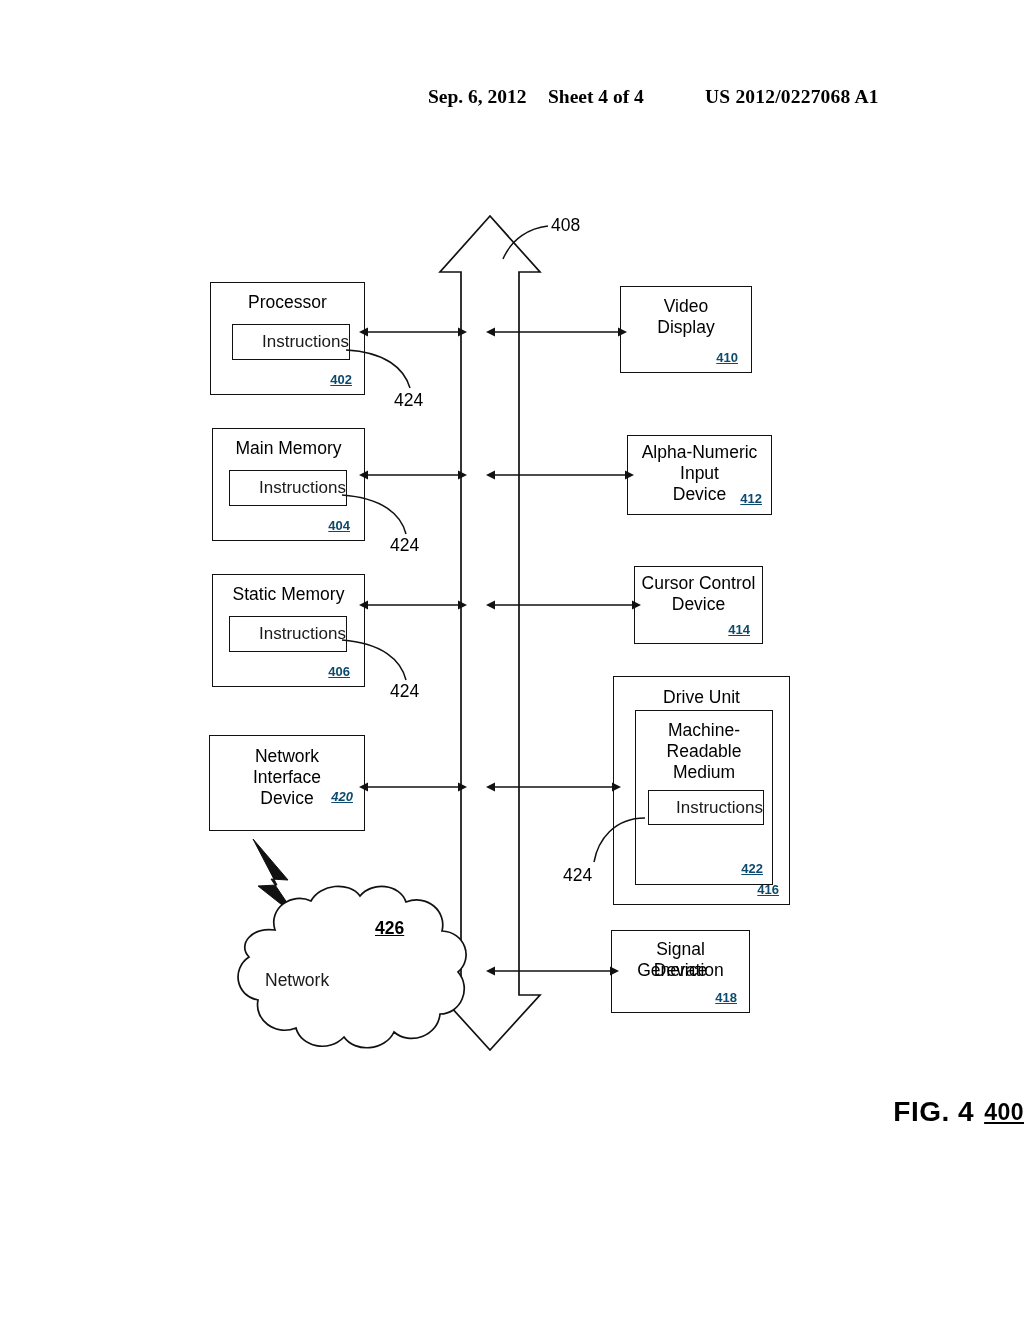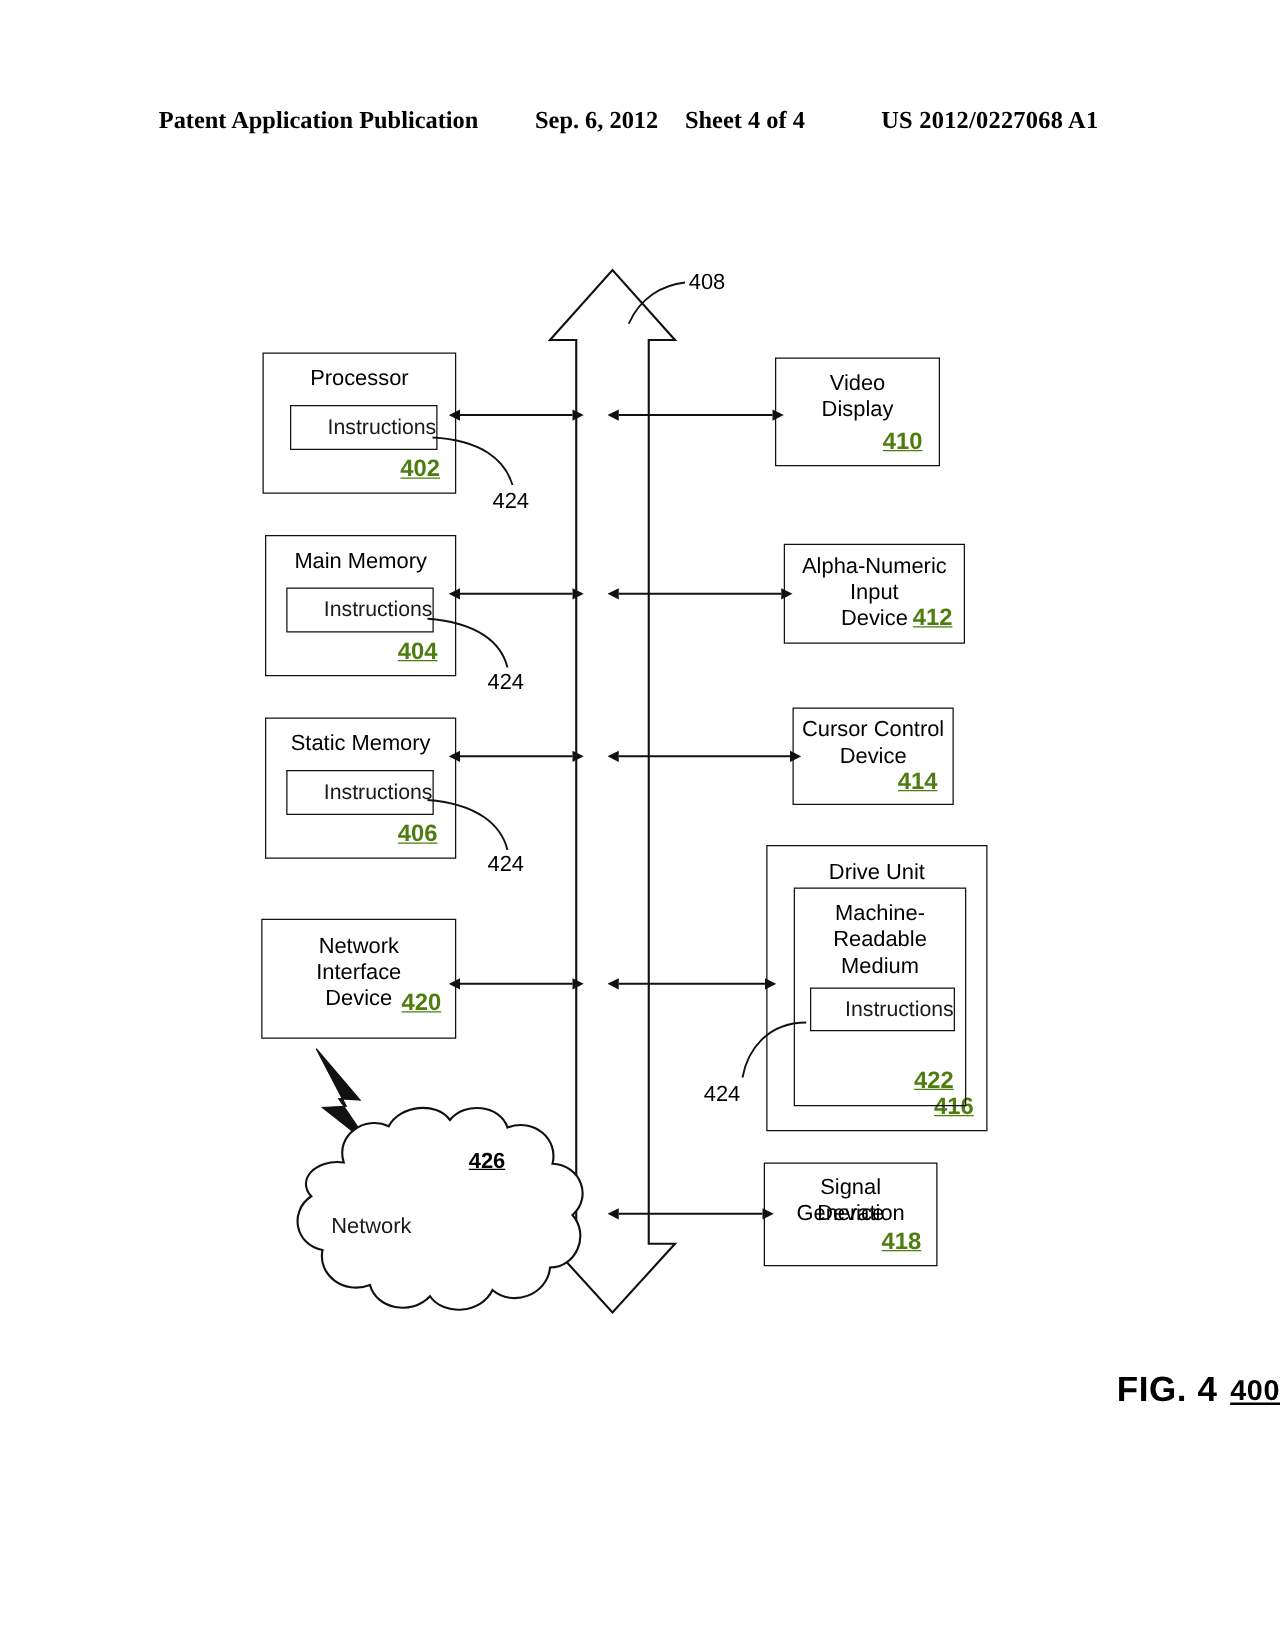--- a/index.html
+++ b/index.html
@@ -54,24 +54,24 @@
     position: absolute;
     left: 0;
     width: 100%;
     text-align: center;
     font-size: 17.5px;
     line-height: 21px;
     color: #000000;
   }
   .fig-box .ref-num {
     position: absolute;
-    font-size: 19px;
+    font-size: 13px;
     font-weight: bold;
     text-decoration: underline;
-    color: #4d7c0f;
+    color: #0c4a6e;
   }
   .inner-box {
     position: absolute;
     border: 1.4px solid #111;
     box-sizing: border-box;
     display: flex;
     align-items: center;
     justify-content: flex-end;
     font-size: 17px;
     color: #1a1a1a;
@@ -113,21 +113,20 @@
     font-weight: bold;
     text-decoration: underline;
     color: #000;
     margin-left: 40px;
   }
 </style>
 </head>
 <body>
 
 <div class="pub-header">
-  <span class="h-title">Patent Application Publication</span>
   <span class="h-date">Sep. 6, 2012</span>
   <span class="h-sheet">Sheet 4 of 4</span>
   <span class="h-num">US 2012/0227068 A1</span>
 </div>
 
 <div id="figure">
   <svg width="1024" height="1320" viewBox="0 0 1024 1320" xmlns="http://www.w3.org/2000/svg">
     <defs>
       <marker id="arrowL" markerWidth="11" markerHeight="11" refX="9" refY="5.5" orient="auto" markerUnits="userSpaceOnUse">
         <path d="M9,1 L9,10 L0,5.5 Z" fill="#111"></path>
@@ -233,21 +232,21 @@
     <span>Instructions</span>
   </div>
   <div class="ref-num" style="right:14px; bottom:7px;">406</div>
 </div>
 <div class="leader-label" style="left:390px; top:681px;">424</div>
 
 <div class="fig-box" style="left:209px; top:735px; width:156px; height:96px;">
   <div class="box-title" style="top:10px;">Network</div>
   <div class="box-title" style="top:31px;">Interface</div>
   <div class="box-title" style="top:52px; padding-right:34px;">Device</div>
-  <div class="ref-num" style="right:11px; bottom:16px;">420</div>
+  <div class="ref-num" style="right:11px; bottom:26px;font-style:italic;">420</div>
 </div>
 
 <div class="fig-box" style="left:620px; top:286px; width:132px; height:87px;">
   <div class="box-title" style="top:9px;">Video</div>
   <div class="box-title" style="top:30px;">Display</div>
   <div class="ref-num" style="right:13px; bottom:7px;">410</div>
 </div>
 
 <div class="fig-box" style="left:627px; top:435px; width:145px; height:80px;">
   <div class="box-title" style="top:6px;">Alpha-Numeric</div>

